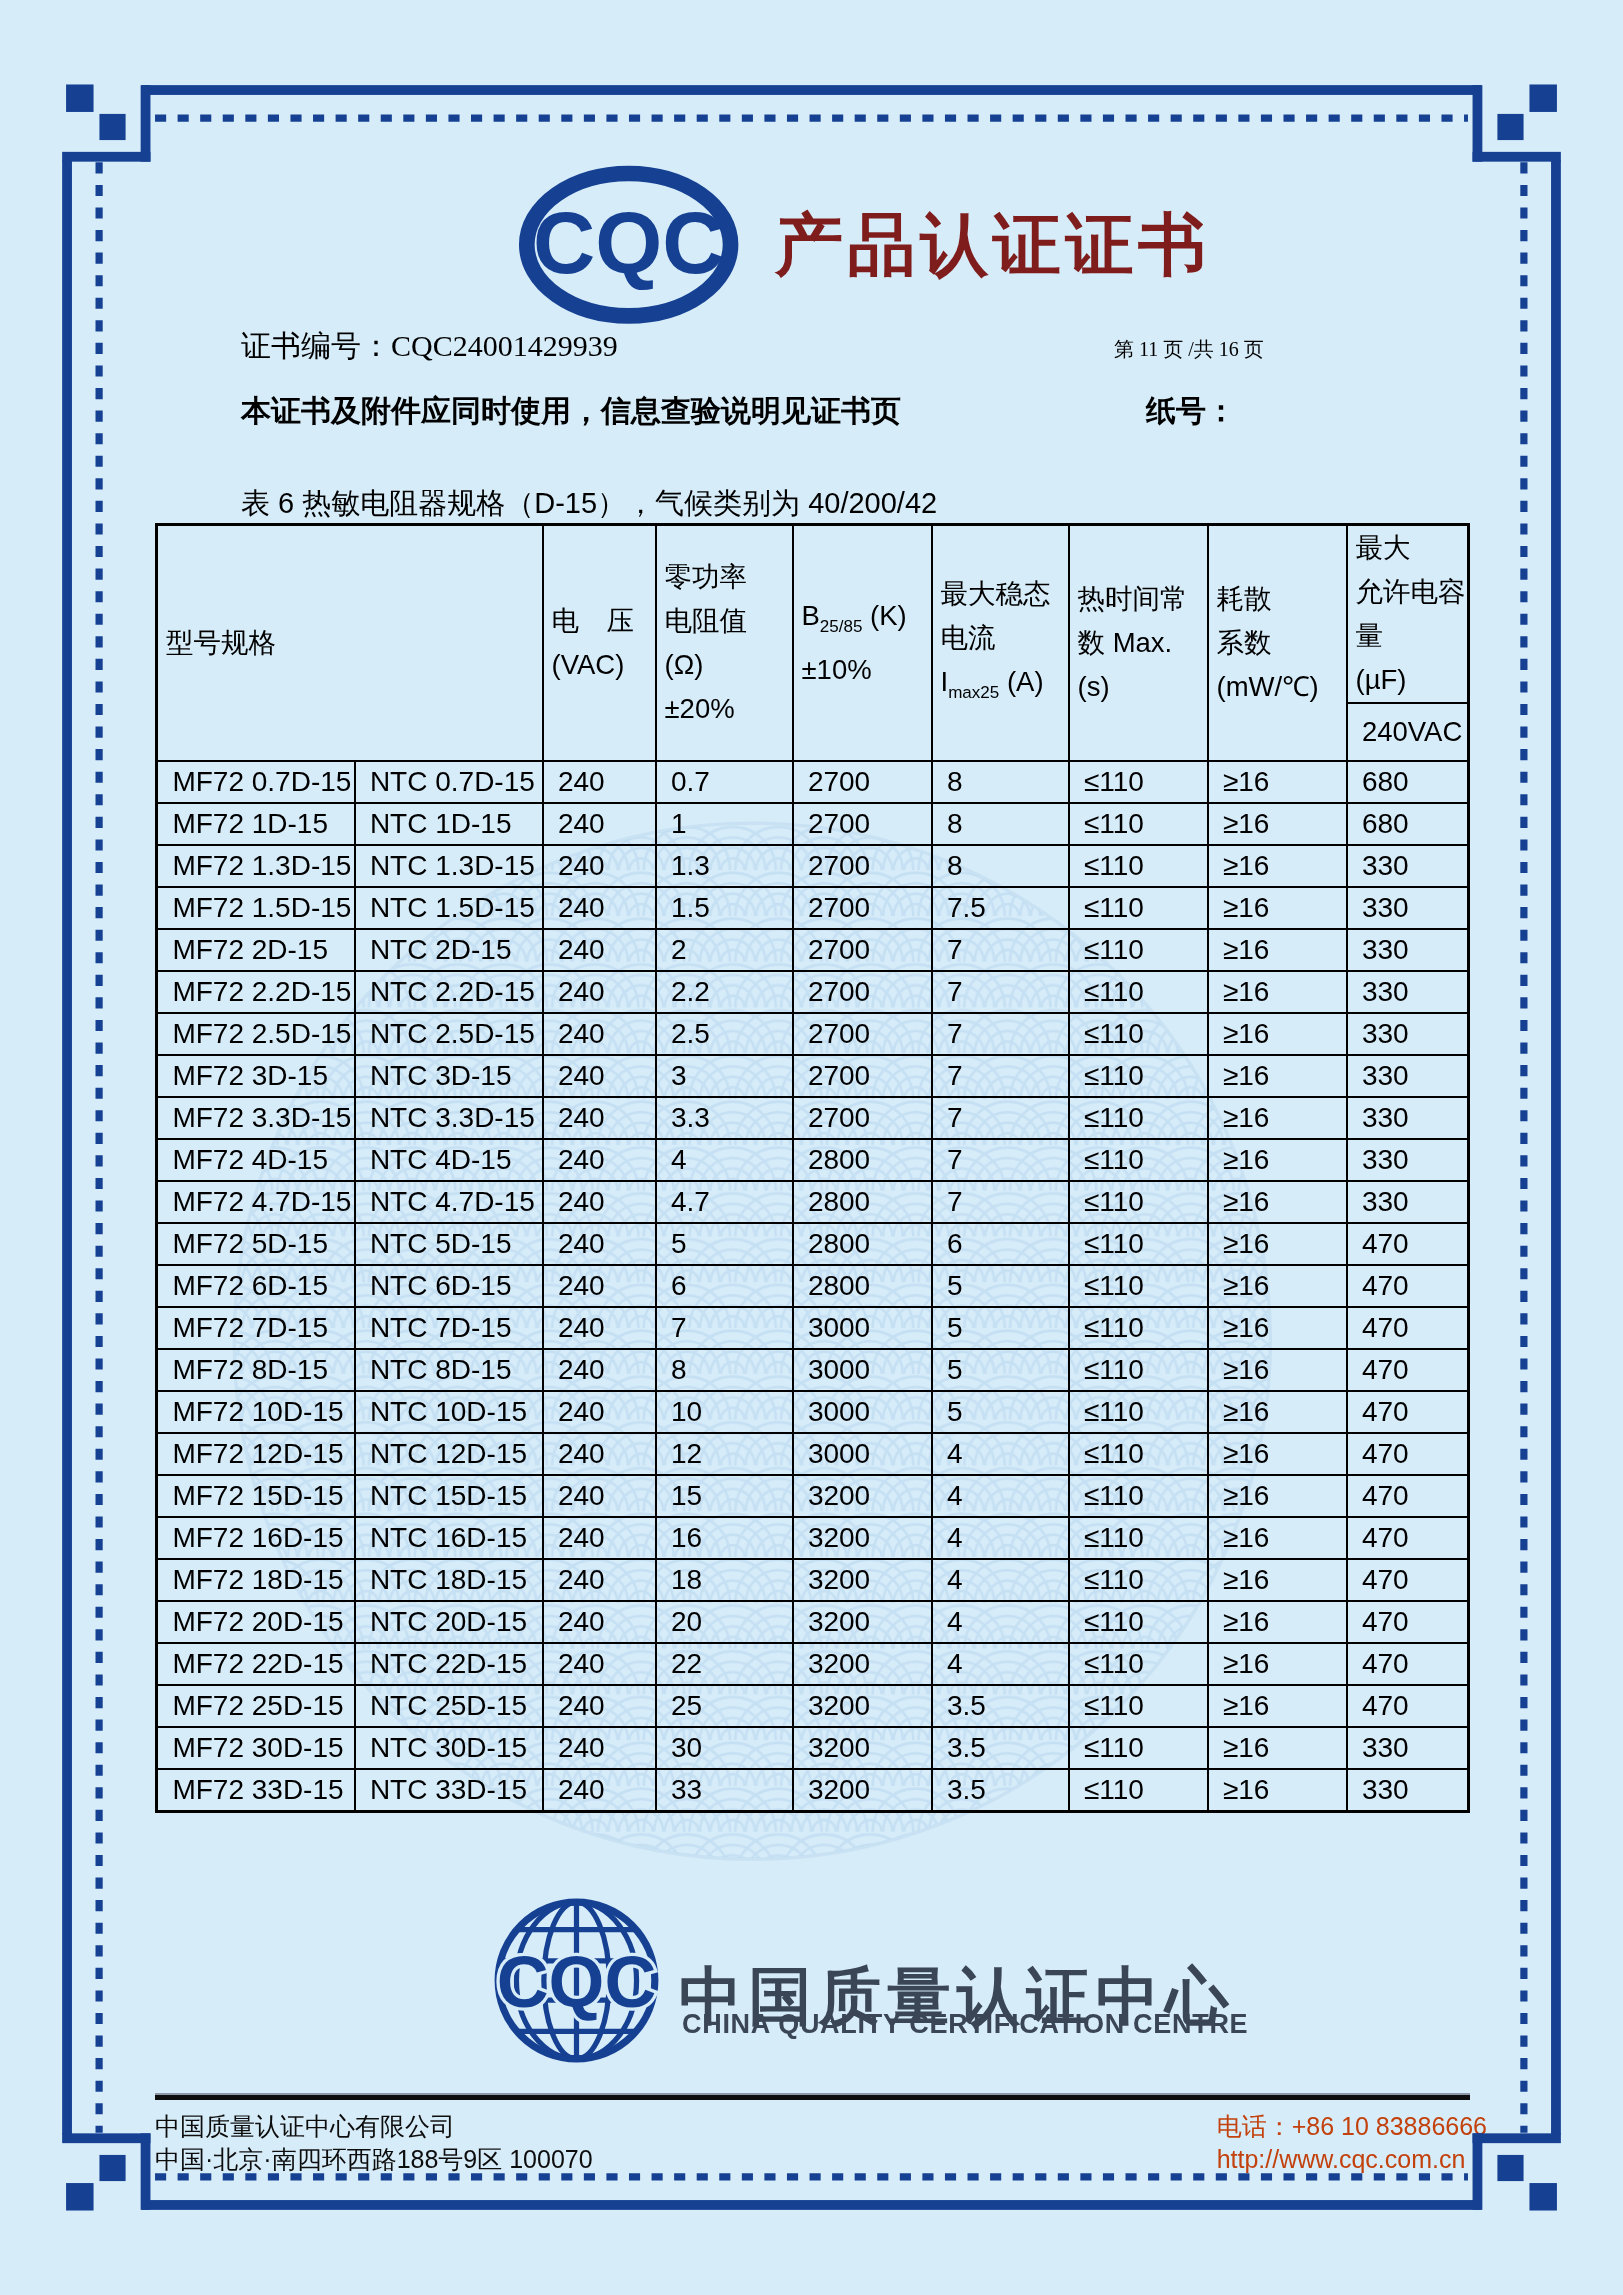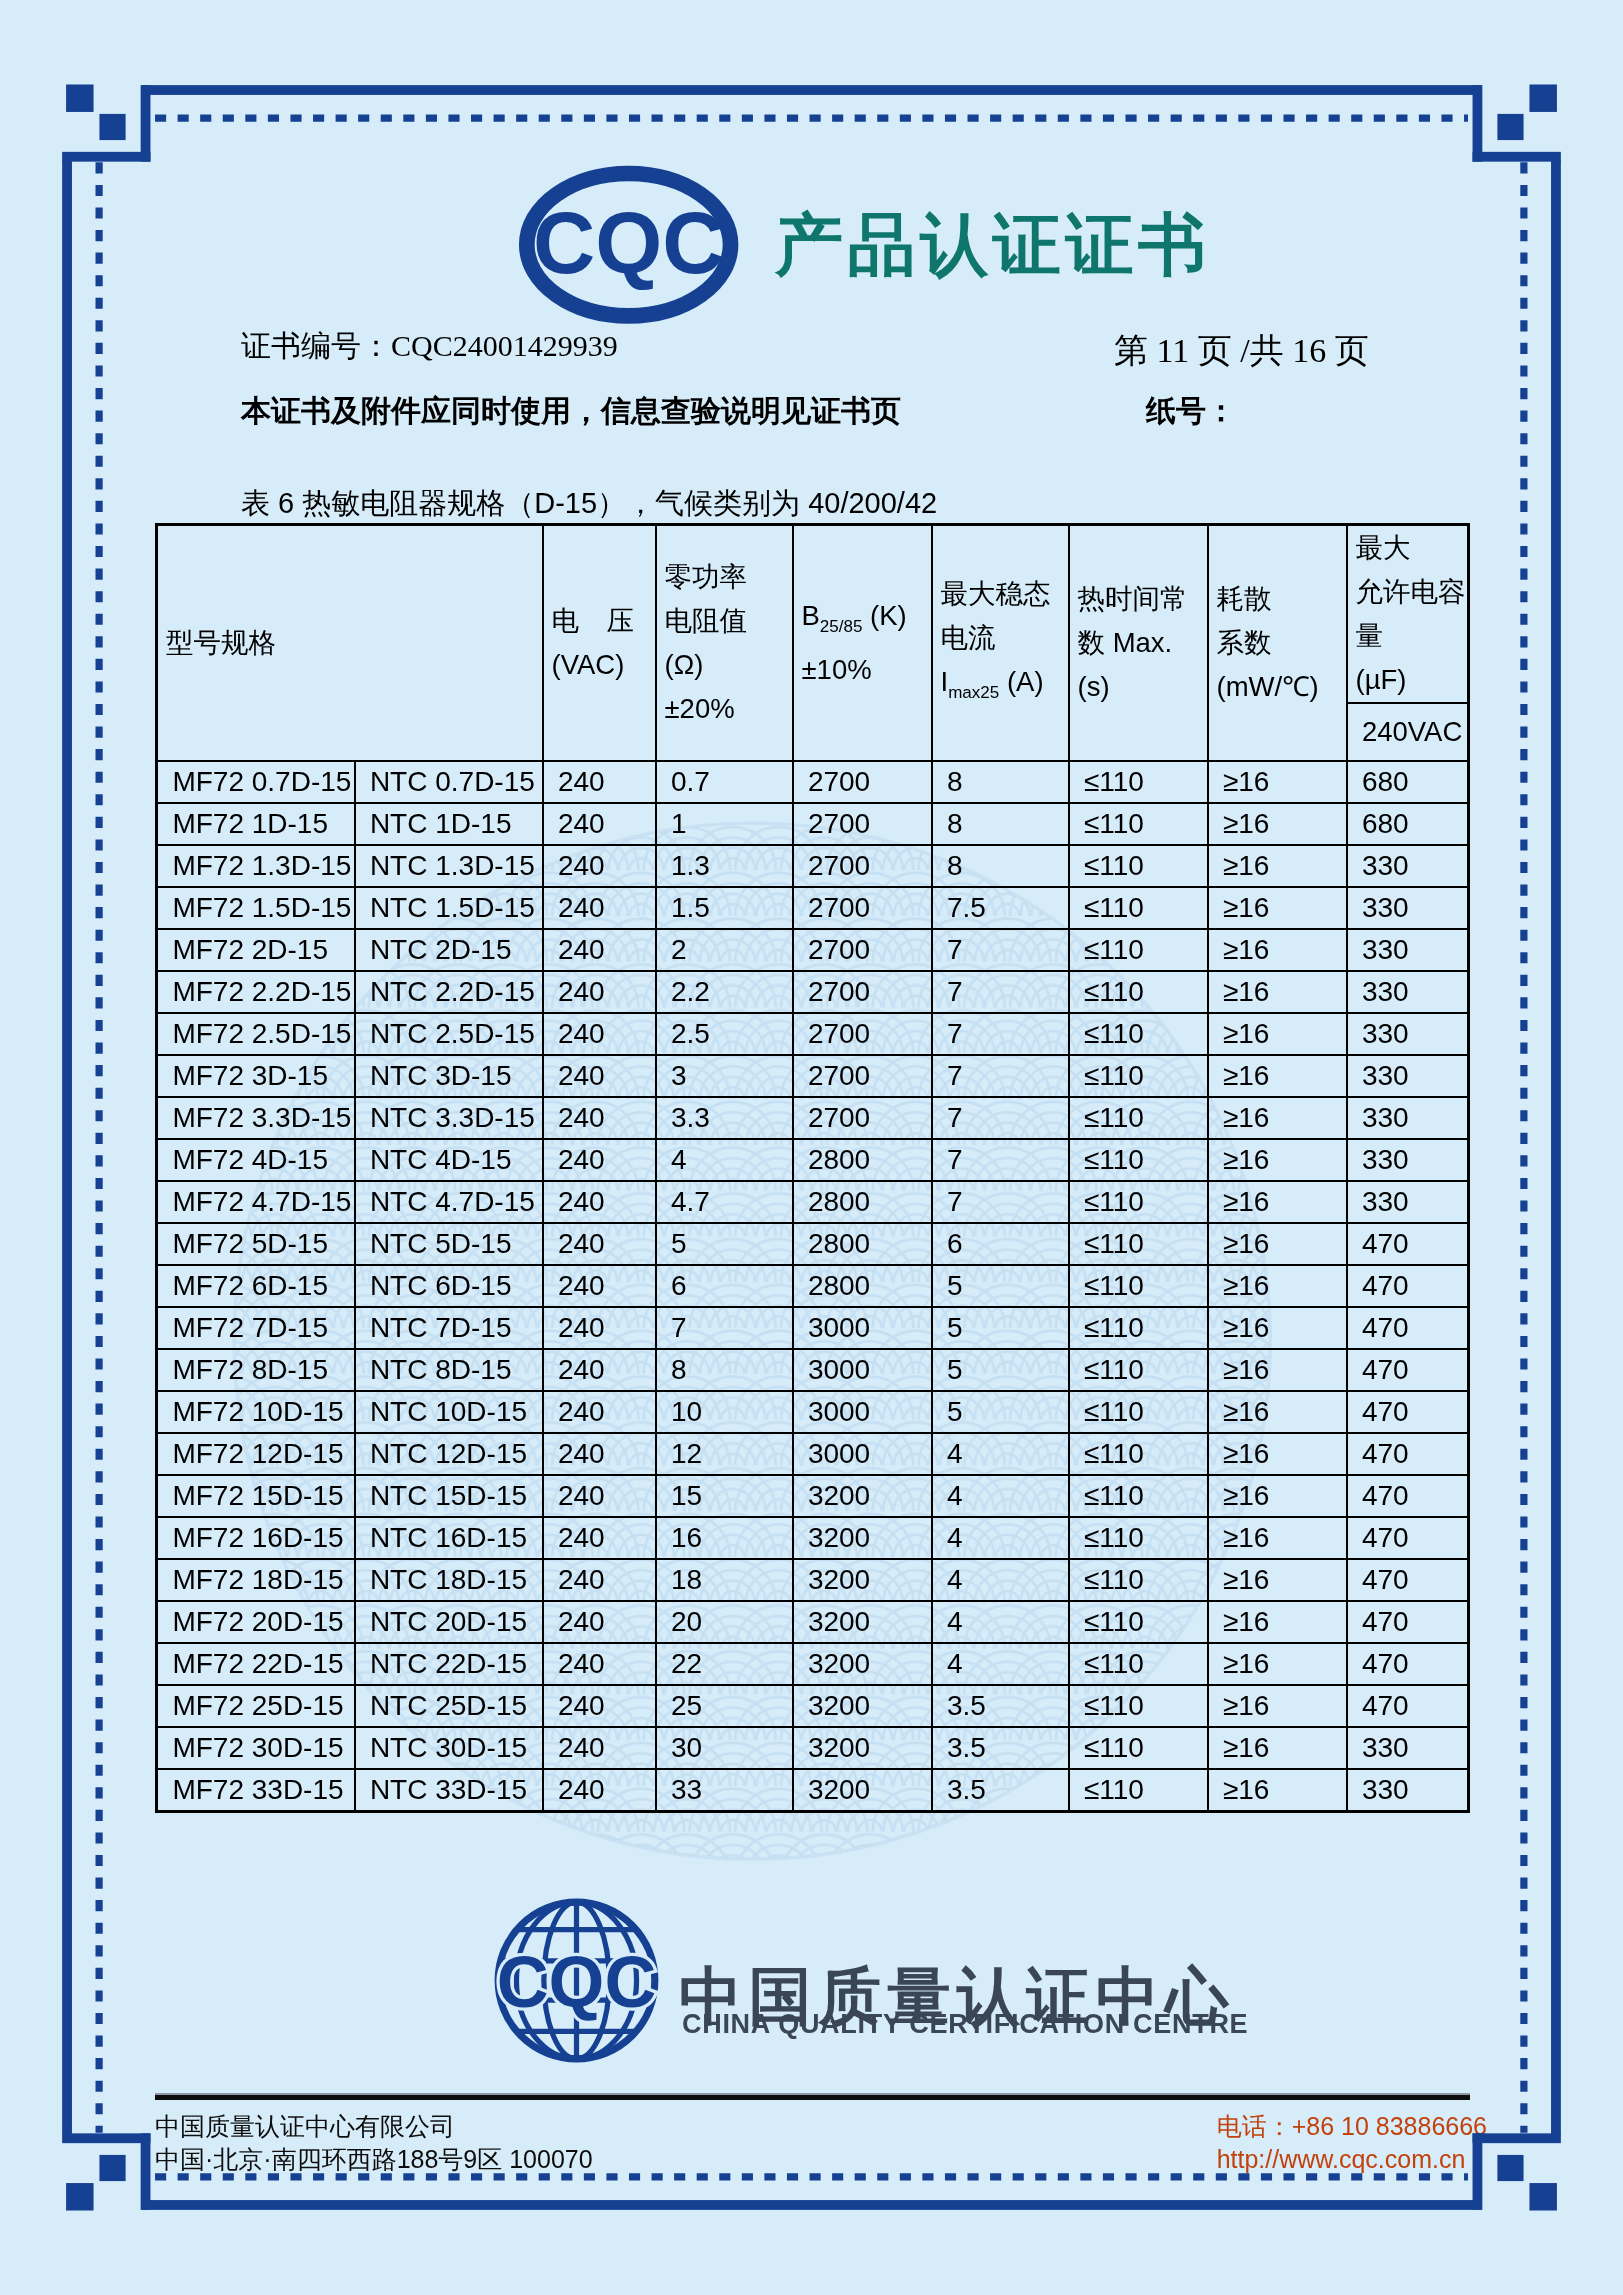--- a/index.html
+++ b/index.html
@@ -15,29 +15,29 @@
   
   #watermark { z-index:0; }
   
   #frame { z-index:3; pointer-events:none; }
   
   #content { position:absolute; inset:0; z-index:2; }
 
   .cqc-oval-logo { position:absolute; left:516px; top:165px; }
   .page-title {
     position:absolute; left:775px; top:200px;
-    font-size:68px; font-weight:800; letter-spacing:4.6px; color:#0f766e;
+    font-size:68px; font-weight:800; letter-spacing:4.6px; color:#7f1d1d;
   }
   .meta-row1-left {
     position:absolute; left:241px; top:326px;
     font-family:"Liberation Serif", serif; font-size:30px;
   }
   .meta-row1-right {
-    position:absolute; left:1114px; top:328px;
-    font-family:"Liberation Serif", serif; font-size:34px;
+    position:absolute; left:1114px; top:336px;
+    font-family:"Liberation Serif", serif; font-size:20px;
   }
   .meta-row2-left {
     position:absolute; left:241px; top:391px;
     font-size:30px; font-weight:600;
   }
   .meta-row2-right {
     position:absolute; left:1146px; top:391px;
     font-size:30px; font-weight:600;
   }
   .table-caption {

